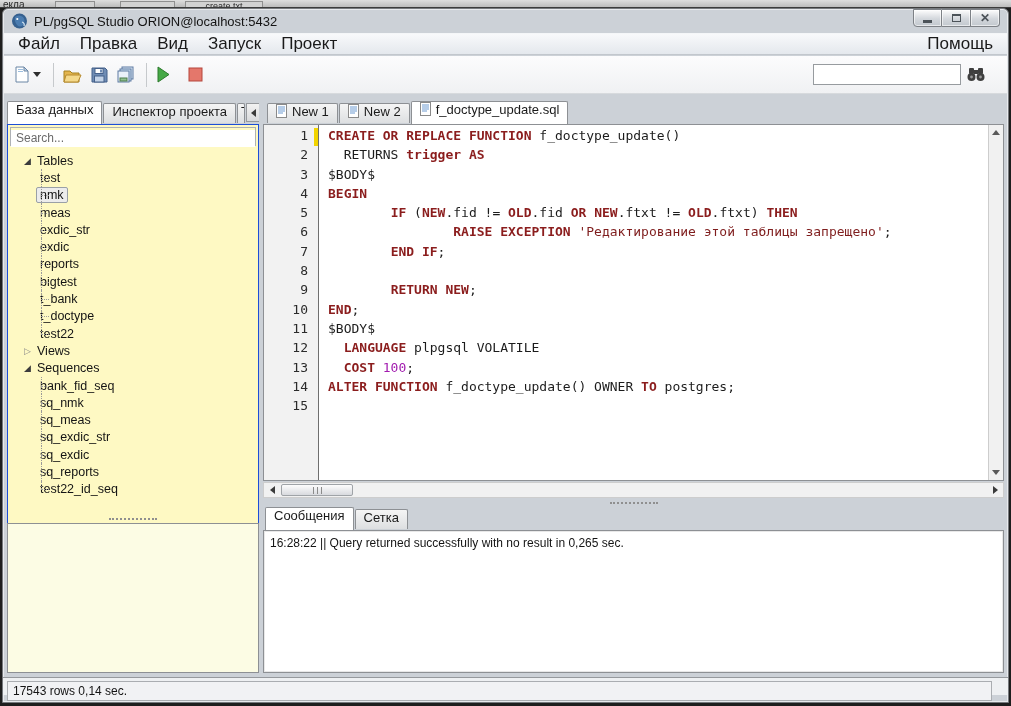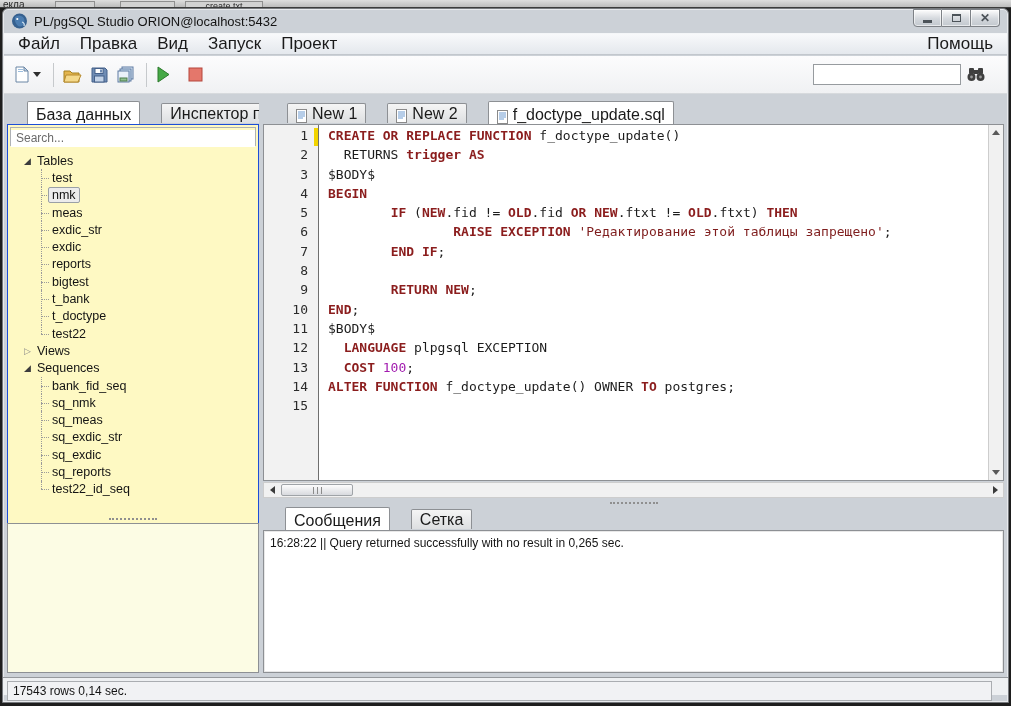--- a/index.html
+++ b/index.html
@@ -47,24 +47,24 @@
              border-bottom:1px solid #d7dadd; padding:0 8px; }
   .tbtn { height:26px; display:flex; align-items:center; padding:0 3px; margin-right:3px; }
   .tb-sep { width:1px; height:24px; background:#c6c9cc; margin:0 6px; }
   .caret-down { width:0; height:0; border-left:4px solid transparent; border-right:4px solid transparent;
                 border-top:5px solid #2e2e2e; margin-left:4px; }
   .find-group { margin-left:auto; display:flex; align-items:center; margin-right:14px; }
   .find-input { width:148px; height:21px; border:1px solid #979b9f; background:#fff;
                 font-size:12px; padding:0 4px; margin-right:6px; }
 
   
-  .tab { display:inline-flex; align-items:flex-end; padding:0 8px; height:20px; margin-top:2px;
+  .tab { display:inline-flex; align-items:flex-start; padding:0 8px; height:20px; margin-top:2px;
          background:linear-gradient(#f5f5f5,#dddfe1); border:1px solid #8d9094; border-bottom:none;
-         border-radius:2px 2px 0 0; font-size:16px; color:#1a1a1a; margin-right:1px;
-         white-space:nowrap; position:relative;margin-left:20px; }
+         border-radius:2px 2px 0 0; font-size:13px; color:#1a1a1a; margin-right:1px;
+         white-space:nowrap; position:relative; }
   .tab.active { background:#fff; height:23px; margin-top:0; z-index:2; }
   .tab .doc-ico { margin-right:5px; }
 
   
   .left-panel { position:absolute; left:4px; top:92px; width:252px; height:572px; }
   .lp-tabs { height:23px; display:flex; overflow:hidden; white-space:nowrap; }
   .tab-trunc { width:17px; padding:0 3px; overflow:hidden; }
   .tab-arrows { margin-left:auto; display:flex; gap:1px; padding-top:2px; }
   .arrow-btn { width:15px; height:19px; background:linear-gradient(#f2f2f2,#d9dadc);
                border:1px solid #96999d; display:flex; align-items:center; justify-content:center;
@@ -74,21 +74,21 @@
   .lp-search { margin:2px; border:1px solid #aeb1b5; height:19px; }
   .lp-search input { width:100%; height:100%; border:none; outline:none; font-size:12px;
                      padding:0 5px; color:#333; font-family:"Liberation Sans",sans-serif; }
   .lp-search input::placeholder { color:#6b6b6b; }
   .tree { padding:4px 0 0 0; font-size:12.5px; color:#141414; overflow:hidden; }
   .tree-row { height:17.3px; display:flex; align-items:center; position:relative; }
   .tree-group { padding-left:16px; }
   .tree-group .tw { width:13px; font-family:"DejaVu Sans",sans-serif; font-size:9px; }
   .tw-exp { color:#3c3c3c; }
   .tw-col { color:#8a8a8a; }
-  .tree-item { padding-left:44px; }
+  .tree-item { padding-left:32px; }
   .tree-item::before { content:""; position:absolute; left:33px; top:0; bottom:0;
                        border-left:1px dotted #9a9a9a; }
   .tree-item.last::before { bottom:50%; }
   .tree-item::after { content:""; position:absolute; left:33px; width:8px; top:50%;
                       border-top:1px dotted #9a9a9a; }
   .tree-label.selected { background:#ececec; border:1px solid #9aa0a6; border-radius:2px;
                          padding:0 3px; margin-left:-4px; }
   .lp-splitter { position:absolute; left:0; right:0; top:414px; height:8px; display:flex;
                  align-items:center; justify-content:center; }
   .lp-splitter span, .bp-splitter span { width:48px; border-top:2px dotted #8f8f8f; }
@@ -406,21 +406,21 @@
           <div class="code-line"><span class="tok-pl">  RETURNS </span><span class="tok-kw">trigger</span><span class="tok-pl"> </span><span class="tok-kw">AS</span></div>
           <div class="code-line"><span class="tok-pl">$BODY$</span></div>
           <div class="code-line"><span class="tok-kw">BEGIN</span></div>
           <div class="code-line"><span class="tok-pl">        </span><span class="tok-kw">IF</span><span class="tok-pl"> (</span><span class="tok-kw">NEW</span><span class="tok-pl">.fid != </span><span class="tok-kw">OLD</span><span class="tok-pl">.fid </span><span class="tok-kw">OR</span><span class="tok-pl"> </span><span class="tok-kw">NEW</span><span class="tok-pl">.ftxt != </span><span class="tok-kw">OLD</span><span class="tok-pl">.ftxt) </span><span class="tok-kw">THEN</span></div>
           <div class="code-line"><span class="tok-pl">                </span><span class="tok-kw">RAISE EXCEPTION</span><span class="tok-pl"> </span><span class="tok-st">'Редактирование этой таблицы запрещено'</span><span class="tok-pl">;</span></div>
           <div class="code-line"><span class="tok-pl">        </span><span class="tok-kw">END IF</span><span class="tok-pl">;</span></div>
           <div class="code-line"></div>
           <div class="code-line"><span class="tok-pl">        </span><span class="tok-kw">RETURN NEW</span><span class="tok-pl">;</span></div>
           <div class="code-line"><span class="tok-kw">END</span><span class="tok-pl">;</span></div>
           <div class="code-line"><span class="tok-pl">$BODY$</span></div>
-          <div class="code-line"><span class="tok-pl">  </span><span class="tok-kw">LANGUAGE</span><span class="tok-pl"> plpgsql EXCEPTION</span></div>
+          <div class="code-line"><span class="tok-pl">  </span><span class="tok-kw">LANGUAGE</span><span class="tok-pl"> plpgsql VOLATILE</span></div>
           <div class="code-line"><span class="tok-pl">  </span><span class="tok-kw">COST</span><span class="tok-pl"> </span><span class="tok-nu">100</span><span class="tok-pl">;</span></div>
           <div class="code-line"><span class="tok-kw">ALTER FUNCTION</span><span class="tok-pl"> f_doctype_update() OWNER </span><span class="tok-kw">TO</span><span class="tok-pl"> postgres;</span></div>
           <div class="code-line"></div>
         </div>
       <div class="vscroll">
         <div class="vs-up">
             <span class="tri-up"></span>
           </div>
         <div class="vs-down">
             <span class="tri-down"></span>

